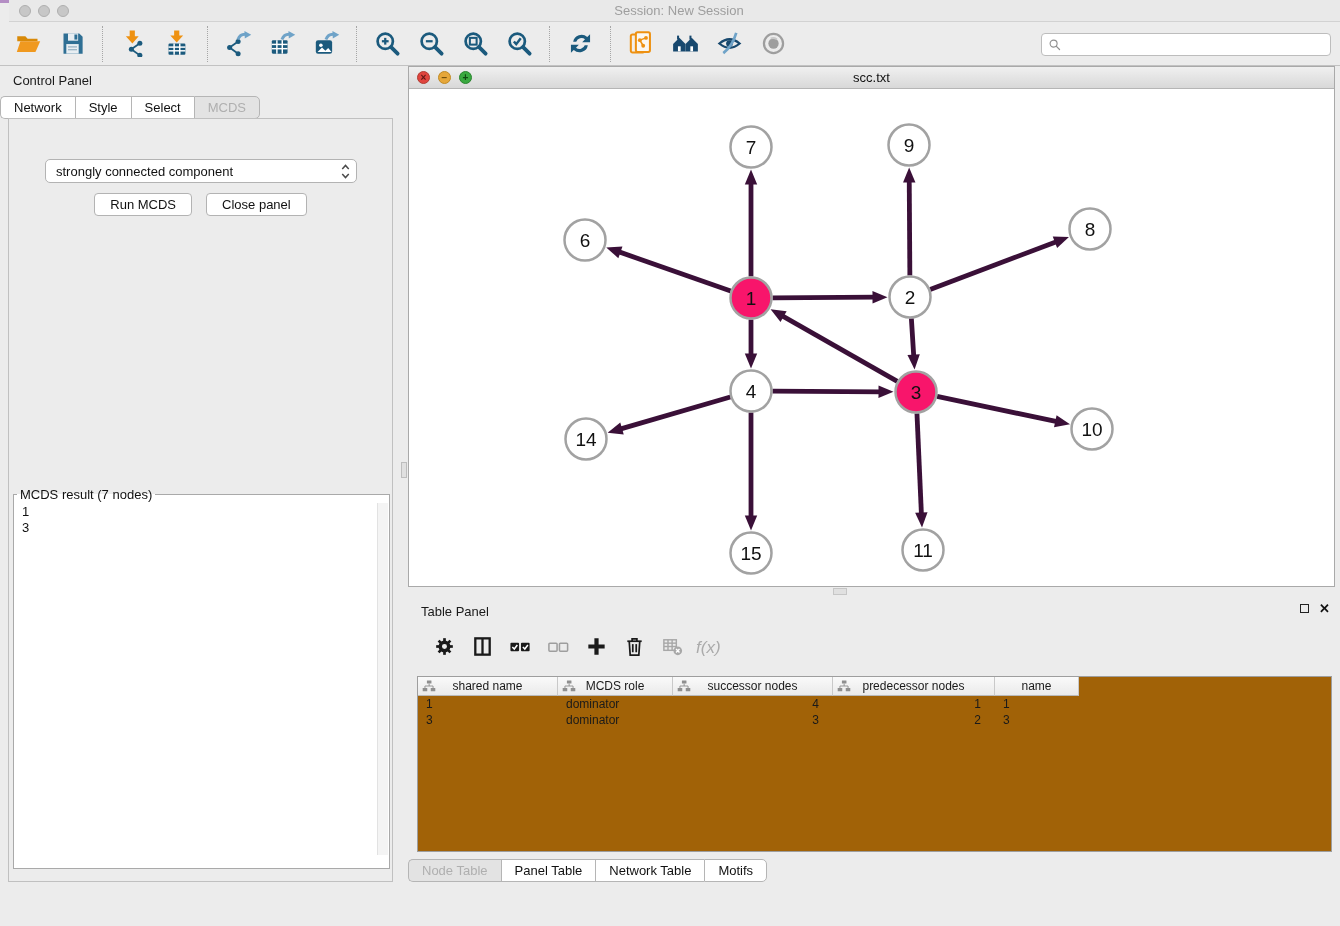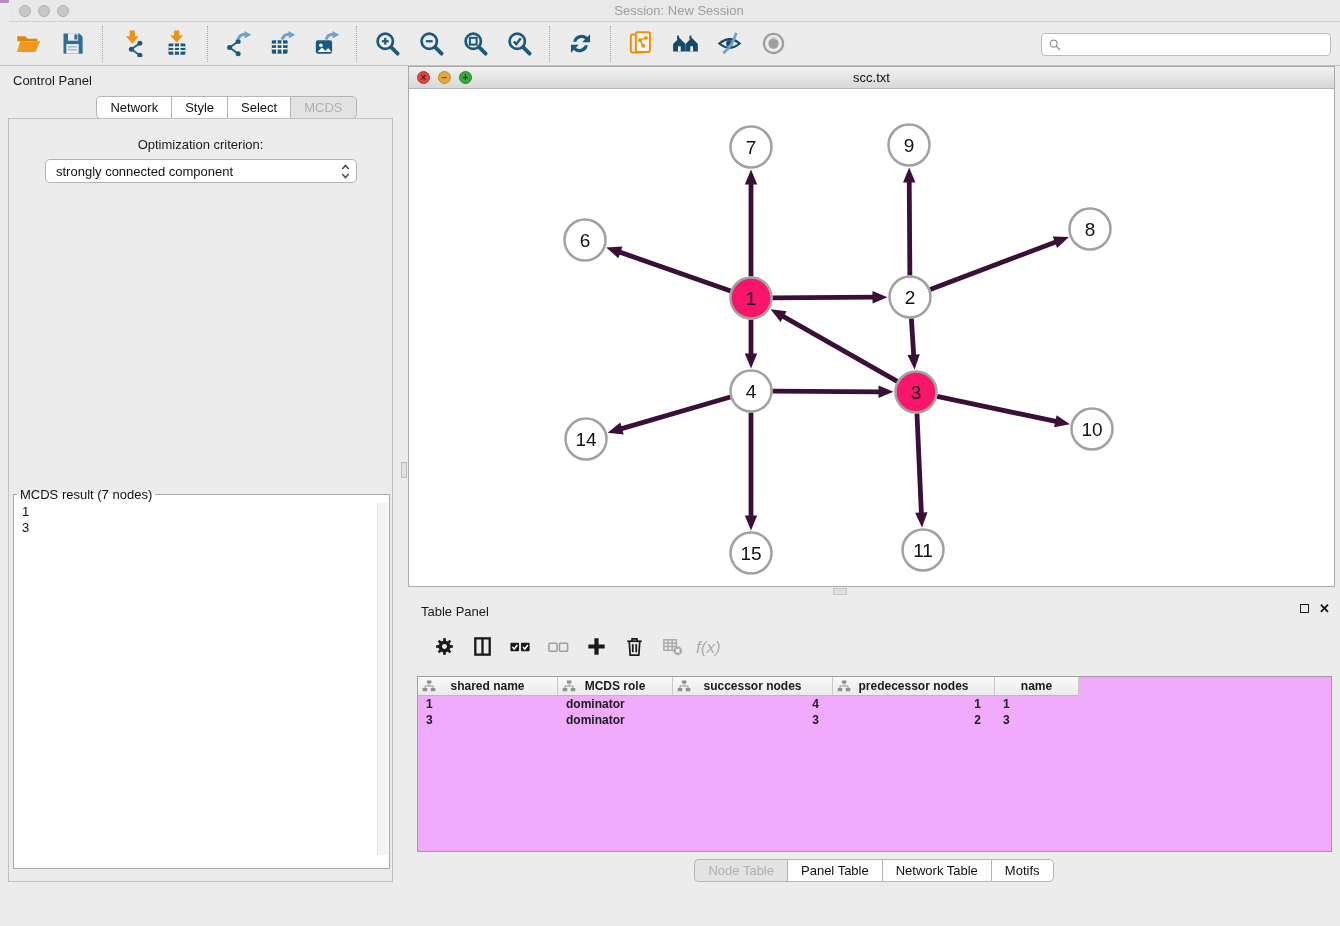--- a/index.html
+++ b/index.html
@@ -19,21 +19,21 @@
   .search-wrap{position:absolute;right:9px;top:11px;width:290px;height:23px;background:#fff;border:1px solid #BDBDBD;border-radius:4px;display:flex;align-items:center;padding:0 6px;}
   .search-wrap svg{width:14px;height:14px;margin-right:4px;flex:none;}
   .search-wrap input{border:none;outline:none;flex:1;font-size:12px;background:transparent;}
   
   .panel-head{position:absolute;left:0;top:0;width:100%;height:26px;}
   .panel-title{position:absolute;left:13px;top:7px;font-size:13px;color:#1A1A1A;}
   .panel-btns{position:absolute;right:10px;top:7px;display:flex;gap:10px;align-items:center;}
   .float-sq{width:9px;height:9px;border:1.6px solid #222;display:inline-block;}
   .close-x{font-size:13px;font-weight:bold;color:#111;line-height:9px;}
   
-  .tabbar{display:flex;justify-content:center;}
+  .tabbar{display:flex;}
   .tab{background:#fff;border:1px solid #B5B5B5;border-right:none;padding:3px 13px;font-size:13px;color:#111;cursor:pointer;}
   .tab:first-child{border-radius:5px 0 0 5px;}
   .tab:last-child{border-right:1px solid #B5B5B5;border-radius:0 5px 5px 0;}
   .tab.active{background:#E3E3E3;color:#AFAFAF;}
   
   .control-panel{position:absolute;left:0;top:66px;width:454px;height:826px;background:#ECECEC;border-right:1px solid #C6C6C6;}
   .cp-tabs{position:absolute;left:0;top:30px;width:100%;}
   .cp-content{position:absolute;left:8px;top:52px;width:385px;height:764px;background:#ECECEC;border:1px solid #C0C0C0;}
   .opt-label{position:absolute;left:0;top:18px;width:100%;text-align:center;font-size:13px;color:#1A1A1A;}
   .cp-select{position:absolute;left:36px;top:40px;width:312px;height:24px;background:#fff;border:1px solid #B3B3B3;border-radius:5px;display:flex;align-items:center;padding:0 4px 0 10px;font-size:13px;color:#111;cursor:pointer;}
@@ -59,21 +59,21 @@
   .v-splitter{position:absolute;left:401px;top:66px;width:7px;height:826px;background:#ECECEC;}
   .v-splitter .grip{position:absolute;left:0px;top:396px;width:6px;height:16px;background:#E0E0E0;border:1px solid #BDBDBD;}
   .h-splitter{position:absolute;left:408px;top:587px;width:932px;height:10px;background:#ECECEC;}
   .h-splitter .grip{position:absolute;left:425px;top:1px;width:14px;height:7px;background:#E0E0E0;border:1px solid #C6C6C6;}
   
   .table-panel{position:absolute;left:408px;top:597px;width:932px;height:295px;background:#ECECEC;}
   .tp-toolbar{position:absolute;left:9px;top:28px;width:915px;height:43px;display:flex;align-items:center;padding-left:8px;}
   .tp-btn{width:32px;height:32px;display:flex;align-items:center;justify-content:center;background:none;border:none;padding:0;margin:0 3px;cursor:pointer;}
   .tp-btn svg{width:23px;height:23px;}
   .tp-btn.wide svg{width:34px;height:24px;}
-  .tp-table{position:absolute;left:9px;top:79px;width:915px;height:176px;background:#f0abfc;border:1px solid #9E9E9E;overflow:hidden;font-weight:bold;}
+  .tp-table{position:absolute;left:9px;top:79px;width:915px;height:176px;background:#a16207;border:1px solid #9E9E9E;overflow:hidden;}
   .thead{display:flex;height:19px;}
   .th{position:relative;height:19px;background:linear-gradient(#FAFAFA,#EAEAEA);border-right:1px solid #C9C9C9;border-bottom:1px solid #B9B9B9;font-size:12px;color:#1A1A1A;display:flex;align-items:center;justify-content:center;flex:none;}
   .th svg{position:absolute;left:4px;top:2px;width:14px;height:14px;}
   .trow{display:flex;height:16px;}
   .td{font-size:12px;color:#1A1A1A;flex:none;padding:1px 8px 0 8px;white-space:nowrap;overflow:hidden;}
   .td.right{text-align:right;padding-right:14px;}
   .tp-tabs{position:absolute;left:0;top:262px;width:100%;}
   
   .statusbar{position:absolute;left:0;top:892px;width:100%;height:34px;background:#ECECEC;border-top:1px solid #C9C9C9;}
   .list-btn{position:absolute;left:10px;top:5px;width:28px;height:24px;background:#fff;border:1px solid #B3B3B3;border-radius:3px;display:flex;align-items:center;justify-content:center;padding:0;cursor:pointer;}
@@ -292,27 +292,30 @@
         <span class="close-x">✕</span>
       </span>
     </div>
     <div class="cp-tabs tabbar" id="cp-tabs">
         <button class="tab">Network</button>
         <button class="tab">Style</button>
         <button class="tab">Select</button>
         <button class="tab active">MCDS</button>
       </div>
     <div class="cp-content">
-      <div class="opt-label">Optimization criterion:</div>
       <div class="cp-select">
         <span class="sel-label">strongly connected component</span>
         <svg viewBox="0 0 16 22">
             <path d="M4 8 L8 3.5 12 8" fill="none" stroke="#4A4A4A" stroke-width="1.8"></path>
             <path d="M4 14 L8 18.5 12 14" fill="none" stroke="#4A4A4A" stroke-width="1.8"></path>
           </svg>
+      </div>
+      <div class="btn-row">
+        <button class="push-btn">Run MCDS</button>
+        <button class="push-btn">Close panel</button>
       </div>
       <fieldset class="result-box">
         <legend>MCDS result (7 nodes)</legend>
         <div class="result-lines" id="result-lines">
             <div>1</div>
             <div>3</div>
           </div>
         <div class="vtrack"></div>
       </fieldset>
     </div>

